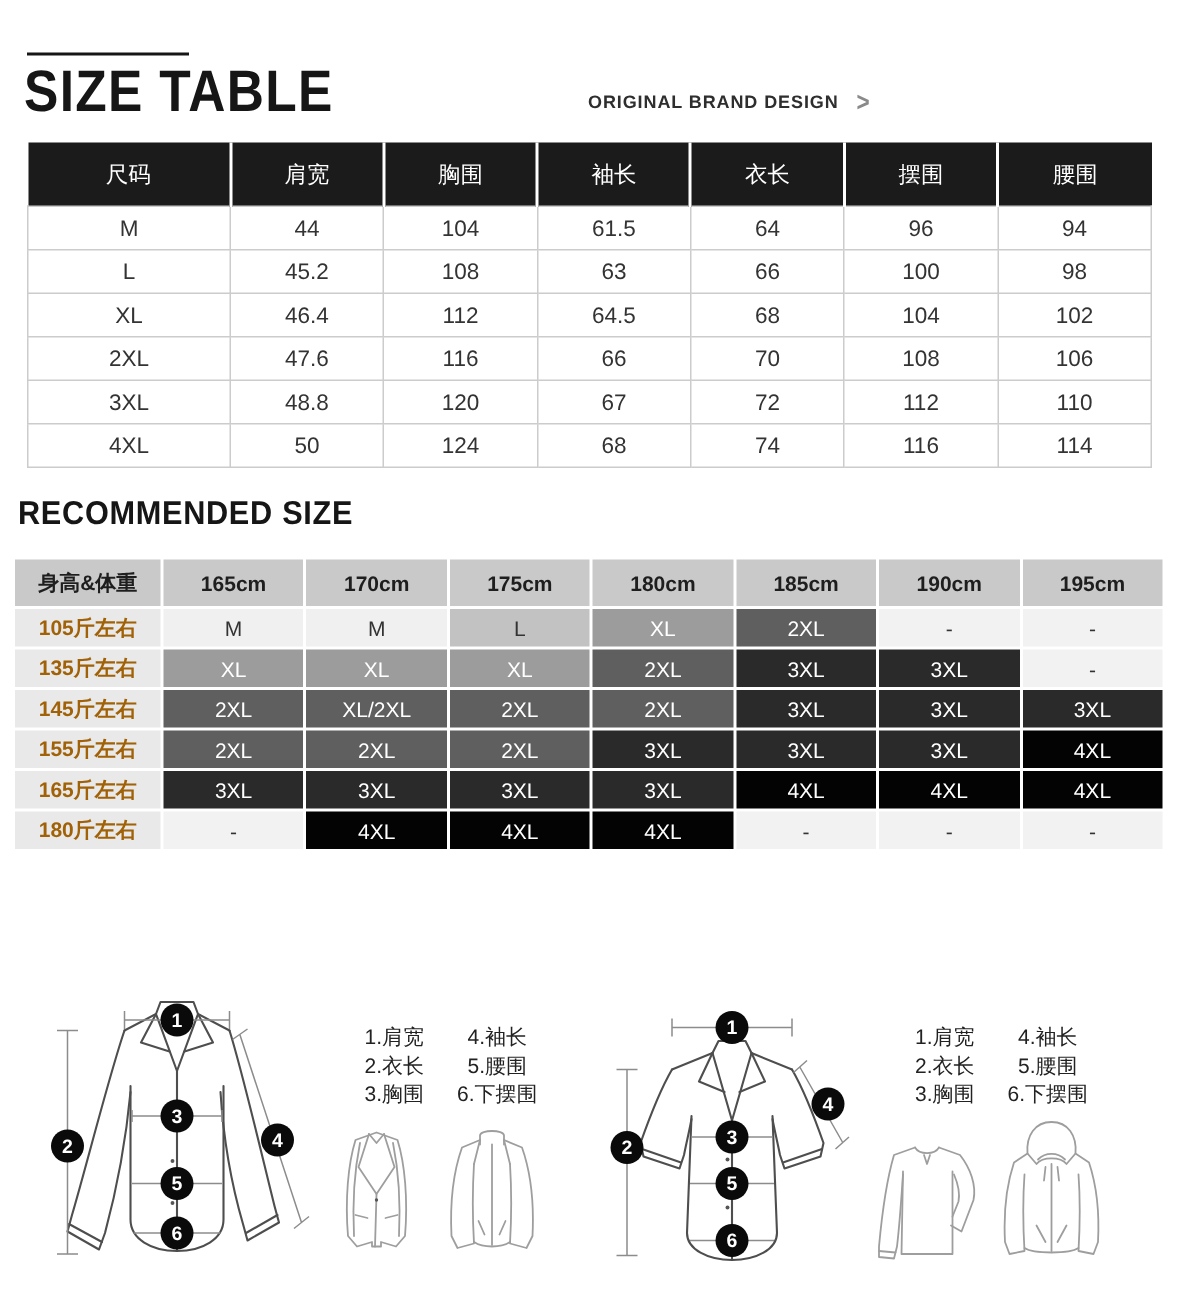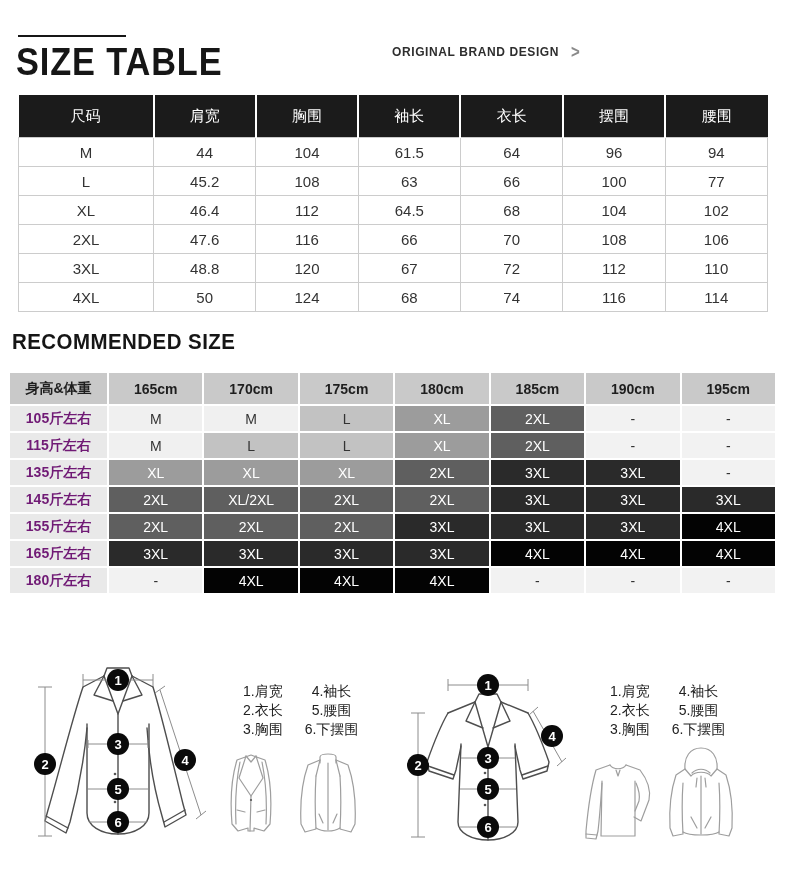--- a/index.html
+++ b/index.html
@@ -4,21 +4,21 @@
 <style>
   html,body{margin:0;padding:0;background:#fff;}
   body{font-family:"Liberation Sans","DejaVu Sans",sans-serif;color:#333;}
   .page{position:relative;width:787px;height:872px;background:#fff;overflow:hidden;}
 
   
   .rule{position:absolute;left:18px;top:35px;width:108px;height:2px;background:#161616;}
   h1.title{position:absolute;left:16px;top:42px;margin:0;font-size:39px;line-height:1;
            font-weight:900;color:#161616;letter-spacing:1px;
            transform:scaleX(.88);transform-origin:left center;white-space:nowrap;}
-  .subtitle{position:absolute;left:392px;top:43px;font-size:12px;font-weight:bold;
+  .subtitle{position:absolute;left:392px;top:60px;font-size:12px;font-weight:bold;
             letter-spacing:.6px;color:#2e2e2e;white-space:nowrap;}
   .subtitle .chev{display:inline-block;margin-left:12px;color:#8a8a8a;font-size:15px;
                   font-weight:bold;transform:scaleY(1.2);vertical-align:-1px;}
 
   
   table.size-table{position:absolute;left:18px;top:95px;width:750px;border-collapse:collapse;
                    table-layout:fixed;font-size:15px;color:#333;}
   table.size-table col.c0{width:135px;}
   table.size-table th{background:#1b1b1b;color:#fff;font-weight:normal;height:40px;
                       border-right:2px solid #fff;font-size:15px;}
@@ -27,21 +27,21 @@
 
   
   h2.rec-heading{position:absolute;left:12px;top:331px;margin:0;font-size:22px;line-height:1;
                  font-weight:900;color:#161616;letter-spacing:.5px;
                  transform:scaleX(.93);transform-origin:left center;white-space:nowrap;}
   table.rec-table{position:absolute;left:8px;top:371px;width:769px;border-collapse:separate;
                   border-spacing:2px;table-layout:fixed;font-size:14px;}
   table.rec-table col.r0{width:97px;}
   table.rec-table th{background:#c9c9c9;color:#1e1e1e;font-weight:bold;height:29px;text-align:center;}
   table.rec-table td{height:23px;text-align:center;vertical-align:middle;}
-  table.rec-table td.label{background:#e9e9e9;color:#701a75;font-weight:bold;}
+  table.rec-table td.label{background:#e9e9e9;color:#a16207;font-weight:bold;}
 
   
   .figures{position:absolute;left:0;top:652px;width:787px;height:220px;}
   .figures svg{position:absolute;overflow:visible;}
   svg.fig-left{left:35px;top:8px;}
   svg.fig-right{left:405px;top:3px;}
   svg.icon-blazer{left:224px;top:100px;}
   svg.icon-jacket{left:294px;top:98px;}
   svg.icon-tee{left:577px;top:107px;}
   svg.icon-hoodie{left:664px;top:93px;}
@@ -99,21 +99,21 @@
           <td>96</td>
           <td>94</td>
         </tr>
         <tr>
           <td>L</td>
           <td>45.2</td>
           <td>108</td>
           <td>63</td>
           <td>66</td>
           <td>100</td>
-          <td>77</td>
+          <td>98</td>
         </tr>
         <tr>
           <td>XL</td>
           <td>46.4</td>
           <td>112</td>
           <td>64.5</td>
           <td>68</td>
           <td>104</td>
           <td>102</td>
         </tr>
@@ -170,30 +170,20 @@
         <th>185cm</th>
         <th>190cm</th>
         <th>195cm</th>
       </tr>
     </thead>
     <tbody>
         <tr>
           <td class="label">105斤左右</td>
           <td style="background: rgb(240, 240, 240); color: rgb(51, 51, 51);">M</td>
           <td style="background: rgb(240, 240, 240); color: rgb(51, 51, 51);">M</td>
-          <td style="background: rgb(194, 194, 194); color: rgb(51, 51, 51);">L</td>
-          <td style="background: rgb(156, 156, 156); color: rgb(255, 255, 255);">XL</td>
-          <td style="background: rgb(95, 95, 95); color: rgb(255, 255, 255);">2XL</td>
-          <td style="background: rgb(242, 242, 242); color: rgb(51, 51, 51);">-</td>
-          <td style="background: rgb(242, 242, 242); color: rgb(51, 51, 51);">-</td>
-        </tr>
-        <tr>
-          <td class="label">115斤左右</td>
-          <td style="background: rgb(240, 240, 240); color: rgb(51, 51, 51);">M</td>
-          <td style="background: rgb(194, 194, 194); color: rgb(51, 51, 51);">L</td>
           <td style="background: rgb(194, 194, 194); color: rgb(51, 51, 51);">L</td>
           <td style="background: rgb(156, 156, 156); color: rgb(255, 255, 255);">XL</td>
           <td style="background: rgb(95, 95, 95); color: rgb(255, 255, 255);">2XL</td>
           <td style="background: rgb(242, 242, 242); color: rgb(51, 51, 51);">-</td>
           <td style="background: rgb(242, 242, 242); color: rgb(51, 51, 51);">-</td>
         </tr>
         <tr>
           <td class="label">135斤左右</td>
           <td style="background: rgb(156, 156, 156); color: rgb(255, 255, 255);">XL</td>
           <td style="background: rgb(156, 156, 156); color: rgb(255, 255, 255);">XL</td>

